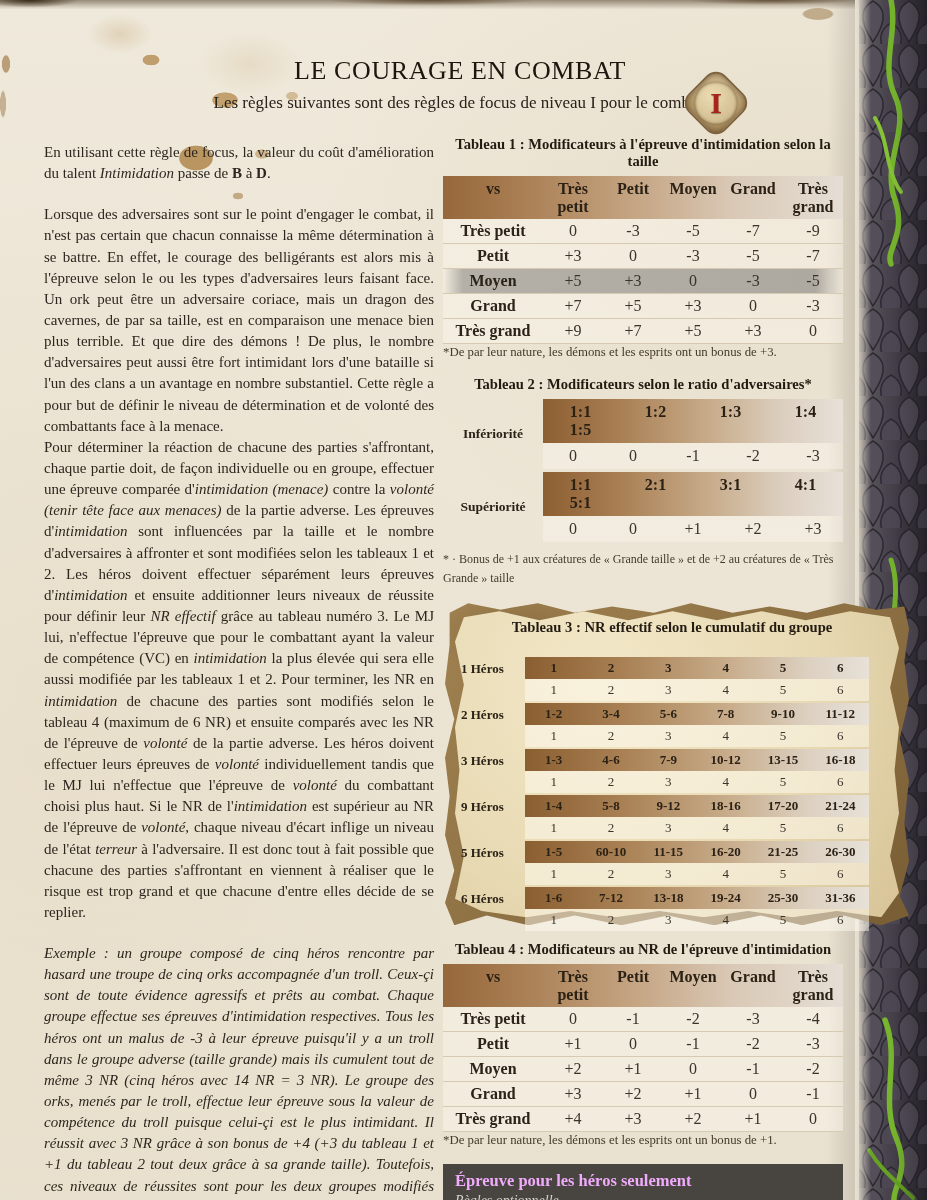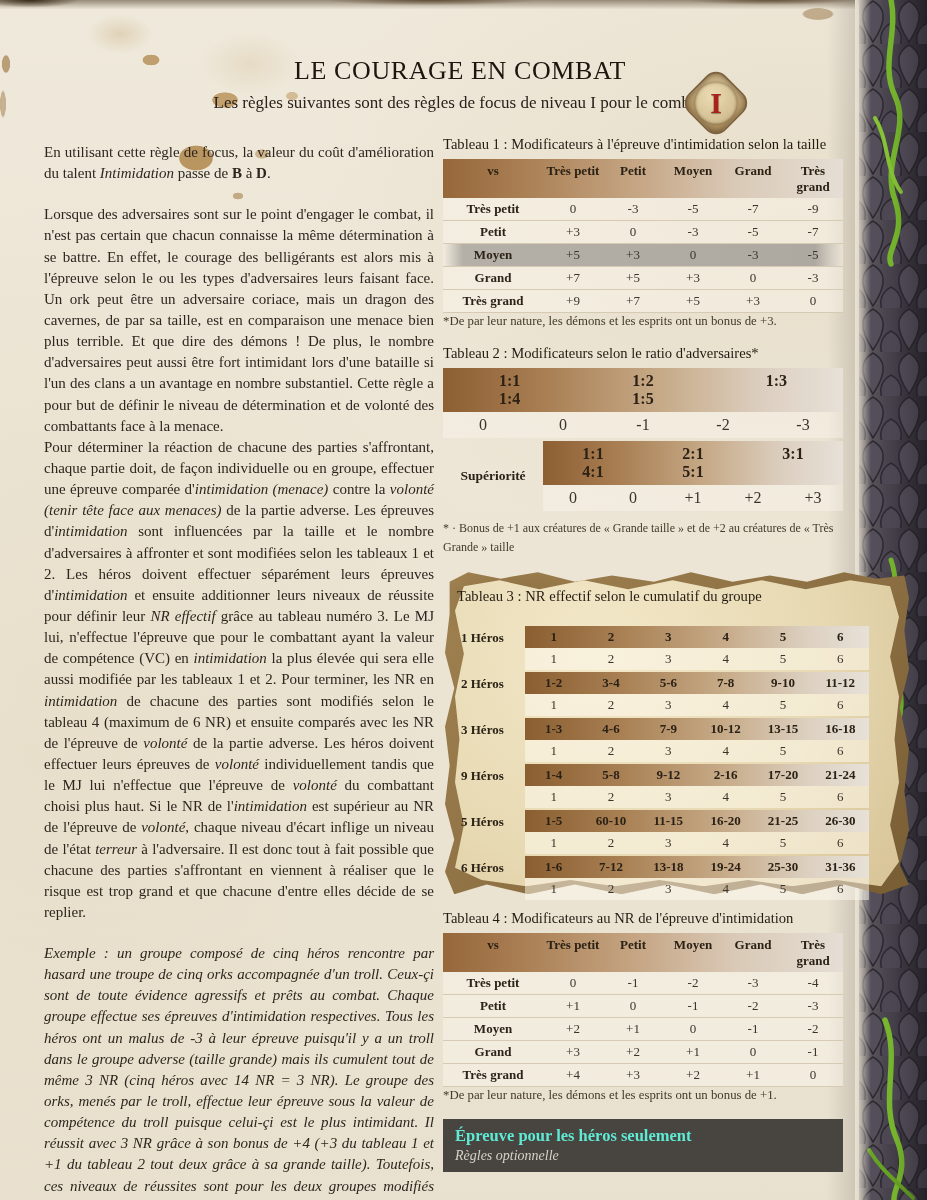--- a/index.html
+++ b/index.html
@@ -46,37 +46,37 @@
 
   .col-left{position:absolute;left:44px;top:142px;width:390px;z-index:4;
     font-size:15px;line-height:1.41;text-align:justify;}
   .col-left p{margin:0;}
   .col-left p.gap{margin-top:20px;}
   .example{font-style:italic;}
   .s-i{font-style:italic;}
   .s-b{font-weight:bold;}
 
   .col-right{position:absolute;left:443px;top:136px;width:400px;z-index:4;}
-  .t-title{font-size:14.6px;font-weight:normal;margin:0 0 6px;color:#231b11;}
+  .t-title{font-size:14.6px;font-weight:bold;margin:0 0 6px;color:#231b11;text-align:center;}
   .sec{margin-bottom:16px;}
-  .mx{width:100%;font-size:13px;}
+  .mx{width:100%;font-size:16px;}
   .mx-band{display:grid;grid-template-columns:100px repeat(5,1fr);padding:4px 0 3px;font-weight:bold;color:#2b2115;
     background:linear-gradient(90deg,#96673a 0%,#aa7f54 20%,#c5a583 48%,#d9c8b5 72%,#e5ded5 100%);}
   .mx-band span{text-align:center;}
   .mx-row{display:grid;grid-template-columns:100px repeat(5,1fr);padding:3px 0;border-bottom:1px solid #d6cab3;
     background:rgba(252,248,240,.45);color:#3a332a;}
   .mx-row span{text-align:center;}
   .mx-row .lab{font-weight:bold;color:#2b2317;}
   .mx-row.hl{background-image:linear-gradient(90deg, rgba(177,172,164,0) 0%, rgba(177,172,164,.95) 5%, rgba(170,165,157,.95) 93%, rgba(177,172,164,0) 100%);}
   .foot{font-size:12.8px;margin-top:1px;color:#44392b;}
 
   .rg{display:flex;margin-bottom:3px;}
   .rg-label{width:100px;display:flex;align-items:center;justify-content:center;font-weight:bold;font-size:13.5px;color:#2b2317;}
   .rg-body{flex:1;}
-  .rg-band{display:grid;grid-template-columns:repeat(3,1fr);padding:4px 0;font-weight:bold;color:#2b2115;
+  .rg-band{display:grid;grid-template-columns:repeat(4,1fr);padding:4px 0;font-weight:bold;color:#2b2115;
     background:linear-gradient(90deg,#8d5f33 0%,#a87e52 25%,#c7ab89 55%,#dccfc0 80%,#e7e1d8 100%);}
   .rg-vals{display:grid;grid-template-columns:repeat(5,1fr);padding:4px 0;color:#3a332a;background:rgba(252,248,240,.4);}
   .rg-band span,.rg-vals span{text-align:center;}
   .foot2{font-size:12px;color:#44392b;margin-top:8px;line-height:1.55;}
   .foot2 .indent{padding-left:10px;}
 
   .t3-panel{position:relative;width:464px;height:322px;margin:12px 0 16px 2px;z-index:5;}
   .t3-outer{position:absolute;inset:0;
     clip-path:polygon(1% 3%,5% 0%,12% 2%,20% 0%,28% 3%,36% 1%,45% 3%,53% 0%,62% 3%,70% 1%,78% 3%,86% 0%,93% 2%,99% 1%,100% 8%,99% 18%,100% 30%,98% 42%,100% 55%,99% 68%,100% 80%,98% 91%,100% 97%,94% 100%,86% 97%,77% 100%,68% 97%,58% 100%,48% 97%,38% 100%,28% 97%,18% 100%,9% 97%,2% 100%,0% 93%,2% 83%,0% 72%,1% 60%,0% 48%,2% 36%,0% 25%,1% 13%);
     background:
@@ -91,21 +91,21 @@
   .cg{display:flex;margin-bottom:2px;}
   .cg-label{width:64px;font-weight:bold;font-size:13px;padding:4px 0 0 4px;color:#2b2317;}
   .cg-body{flex:1;margin-right:18px;}
   .cg-band{display:grid;grid-template-columns:repeat(6,1fr);padding:3px 0;font-weight:bold;font-size:13px;color:#2b2115;
     background:linear-gradient(90deg,#8a5e31 0%,#a88053 28%,#c7ab89 58%,#dcd0c0 82%,#e7e1d8 100%);}
   .cg-nr{display:grid;grid-template-columns:repeat(6,1fr);padding:3px 0;font-size:13px;color:#3a332a;background:rgba(255,252,242,.5);}
   .cg-band span,.cg-nr span{text-align:center;}
 
   .hero-box{margin-top:14px;width:400px;}
   .hb-head{background:#48443f;padding:7px 12px 8px;}
-  .hb-title{font-size:16.5px;font-weight:bold;color:#5eead4;}
+  .hb-title{font-size:16.5px;font-weight:bold;color:#f0abfc;}
   .hb-sub{font-size:14px;font-style:italic;color:#d7d2c9;margin-top:2px;}
 </style>
 </head>
 <body>
 
 <div class="page">
   <div class="top-edge"></div>
   <div class="stains"></div>
   <div class="edge-fade"></div>
 
@@ -214,20 +214,21 @@
             <span>0</span>
           </div>
         </div>
       <div class="foot">*De par leur nature, les démons et les esprits ont un bonus de +3.</div>
     </section>
 
     <section class="sec">
       <h3 class="t-title">Tableau 2 : Modificateurs selon le ratio d'adversaires*</h3>
       <div>
           <div class="rg">
+            <div class="rg-label">Infériorité</div>
             <div class="rg-body">
               <div class="rg-band">
                 <span>1:1</span>
                 <span>1:2</span>
                 <span>1:3</span>
                 <span>1:4</span>
                 <span>1:5</span>
               </div>
               <div class="rg-vals">
                 <span>0</span>
@@ -332,21 +333,21 @@
                 </div>
               </div>
             </div>
             <div class="cg">
               <div class="cg-label">9 Héros</div>
               <div class="cg-body">
                 <div class="cg-band">
                   <span>1-4</span>
                   <span>5-8</span>
                   <span>9-12</span>
-                  <span>2-16</span>
+                  <span>18-16</span>
                   <span>17-20</span>
                   <span>21-24</span>
                 </div>
                 <div class="cg-nr">
                   <span>1</span>
                   <span>2</span>
                   <span>3</span>
                   <span>4</span>
                   <span>5</span>
                   <span>6</span>

